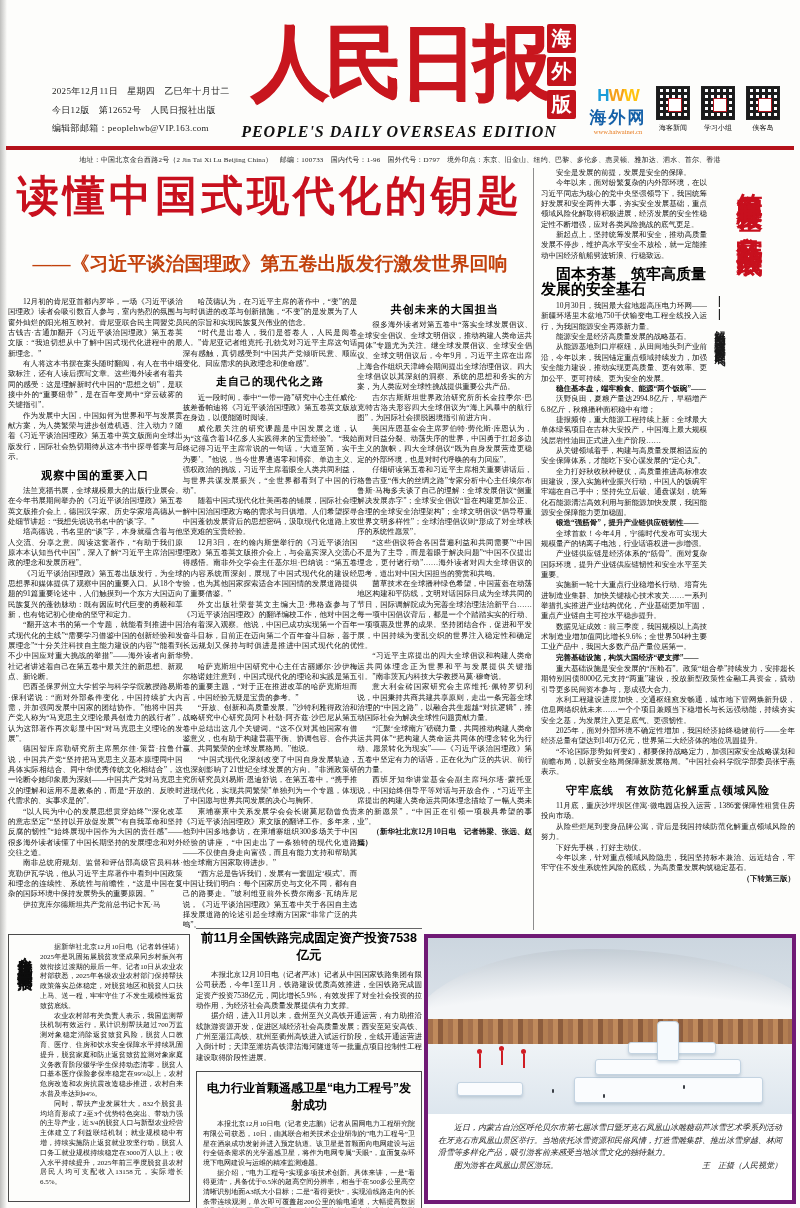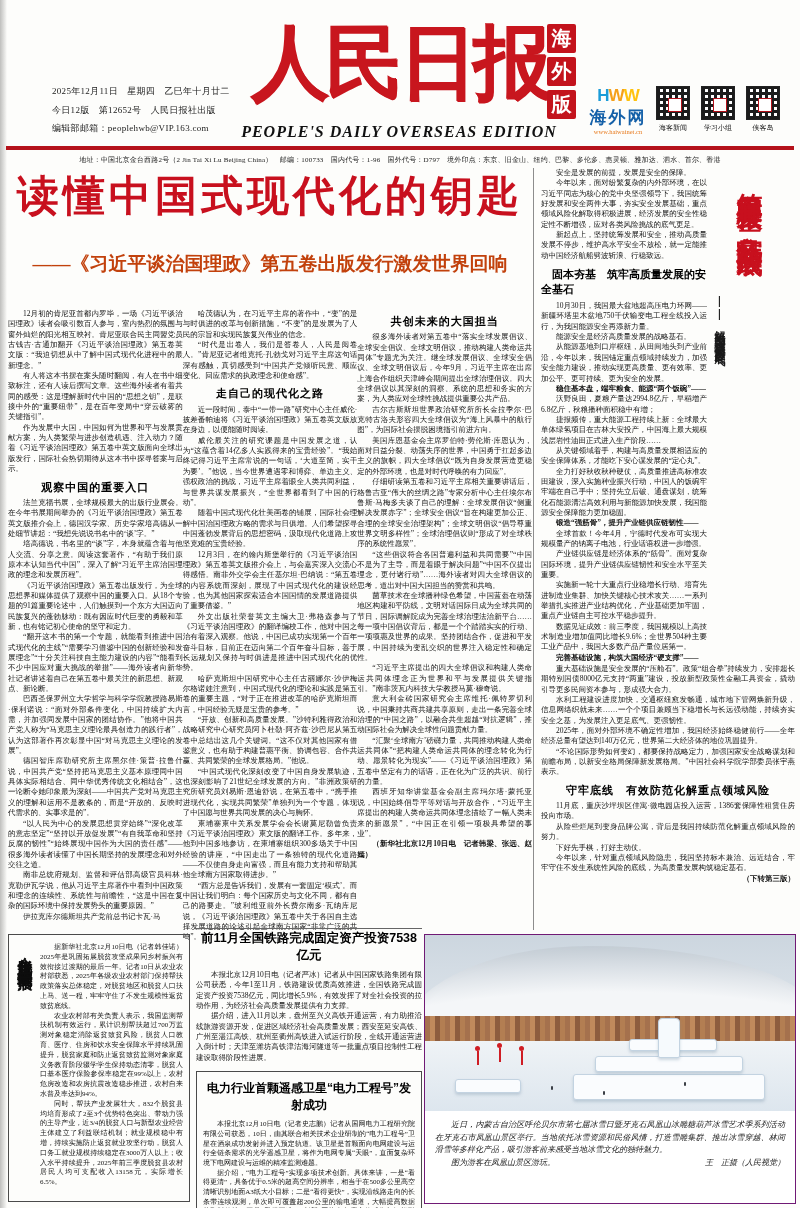--- a/index.html
+++ b/index.html
@@ -39,33 +39,33 @@
 
   .red-rule { position:absolute; left:6px; top:146px; width:788px; height:4px; background:#b5121b; }
   .address-line { position:absolute; left:0; top:155px; width:100%; text-align:center;
     font-size:7px; color:#222; letter-spacing:.2px; }
 
   
   .btxt p { text-indent:2em; margin:0; }
   .btxt { font-size:7.5px; line-height:10.35px; text-align:justify; color:#131313; }
   .btxt .sec-head { font-family:"Liberation Sans",sans-serif; font-size:11px; font-weight:bold;
     text-align:center; text-indent:0; margin:7px 0 6px; letter-spacing:1px; color:#000;}
-  .btxt .sec-head2 { font-family:"Liberation Sans",sans-serif; font-size:11px; font-weight:bold;
+  .btxt .sec-head2 { font-family:"Liberation Sans",sans-serif; font-size:15px; font-weight:bold;
     line-height:14.5px; margin:6px 0 5px; text-indent:1em; text-align:left; color:#000;}
   .btxt .bold-line { font-weight:bold; }
   .btxt .wire-byline { font-weight:bold; }
   .btxt .turn-note { text-align:right; text-indent:0; font-weight:bold; }
 
   
   .lead { position:absolute; left:8px; top:168px; width:524px; }
   .lead-headline { font-size:42px; font-weight:900; color:#c8101e; text-align:center;
     letter-spacing:4px; line-height:56px; }
   .lead-subhead { font-size:19px; font-weight:bold; color:#c2410c; text-align:center;
     margin-top:27px; letter-spacing:0; }
-  .lead-cols { display:flex; gap:0; margin-top:32px; height:632px; overflow:hidden; }
+  .lead-cols { display:flex; gap:0; margin-top:20px; height:632px; overflow:hidden; }
   .lead-col { flex:1; }
 
   .v-rule { position:absolute; left:533px; top:168px; height:762px; border-left:1px solid #8d8d8d; }
 
   
   .sec-col { position:absolute; left:541px; top:168px; width:166px; height:494px; overflow:hidden; }
   .vert-sub { position:absolute; left:712px; top:296px; height:290px;
     writing-mode:vertical-rl; font-family:"Liberation Sans",sans-serif;
     font-size:11px; font-weight:bold; letter-spacing:2px; color:#1a1a1a; }
   .vert-head { position:absolute; left:733px; top:172px; height:500px;
@@ -85,21 +85,21 @@
   .mid { position:absolute; left:196px; top:928px; width:226px; }
   .rail { border-top:1px solid #666; padding-top:0; }
   .art-head { font-family:"Liberation Sans",sans-serif; font-size:12.5px; font-weight:900;
     text-align:center; margin:1px 0 6px; color:#000; }
   .power-box { margin-top:8px; border:1px solid #4a4a4a; padding:7px 6px; height:146px; overflow:hidden;}
   .power-box .btxt { font-size:7px; line-height:9.7px; }
   .power-box .art-head { font-size:12px; }
 
   
   .photo-wrap { position:absolute; left:424px; top:934px; width:372px; height:270px;
-    border:1px solid #701a75; background:#fff; }
+    border:4px solid #701a75; background:#fff; }
   .photo { position:relative; width:100%; height:176px; overflow:hidden;
     background:linear-gradient(#ccd6df,#e2e8ee 60%); }
   .mountain { position:absolute; left:-6%; top:6%; width:112%; height:58%;
     background:radial-gradient(120% 100% at 50% 100%, #f4f6f8 55%, #d9dfe5 80%, #c3ccd4 100%);
     border-radius:45% 55% 0 0 / 90% 70% 0 0; box-shadow:inset 0 -8px 14px #cfd7de; }
   .tree-band { position:absolute; left:0; top:46%; width:100%; height:16%;
     background:repeating-linear-gradient(90deg,#a5714d 0 5px,#c08a5c 5px 10px,#8d5d3e 10px 15px,#b37e52 15px 20px);
     filter:blur(.4px); }
   .snowfield { position:absolute; left:0; bottom:0; width:100%; height:40%;
     background:linear-gradient(#eff3f6,#dde6ee); }

